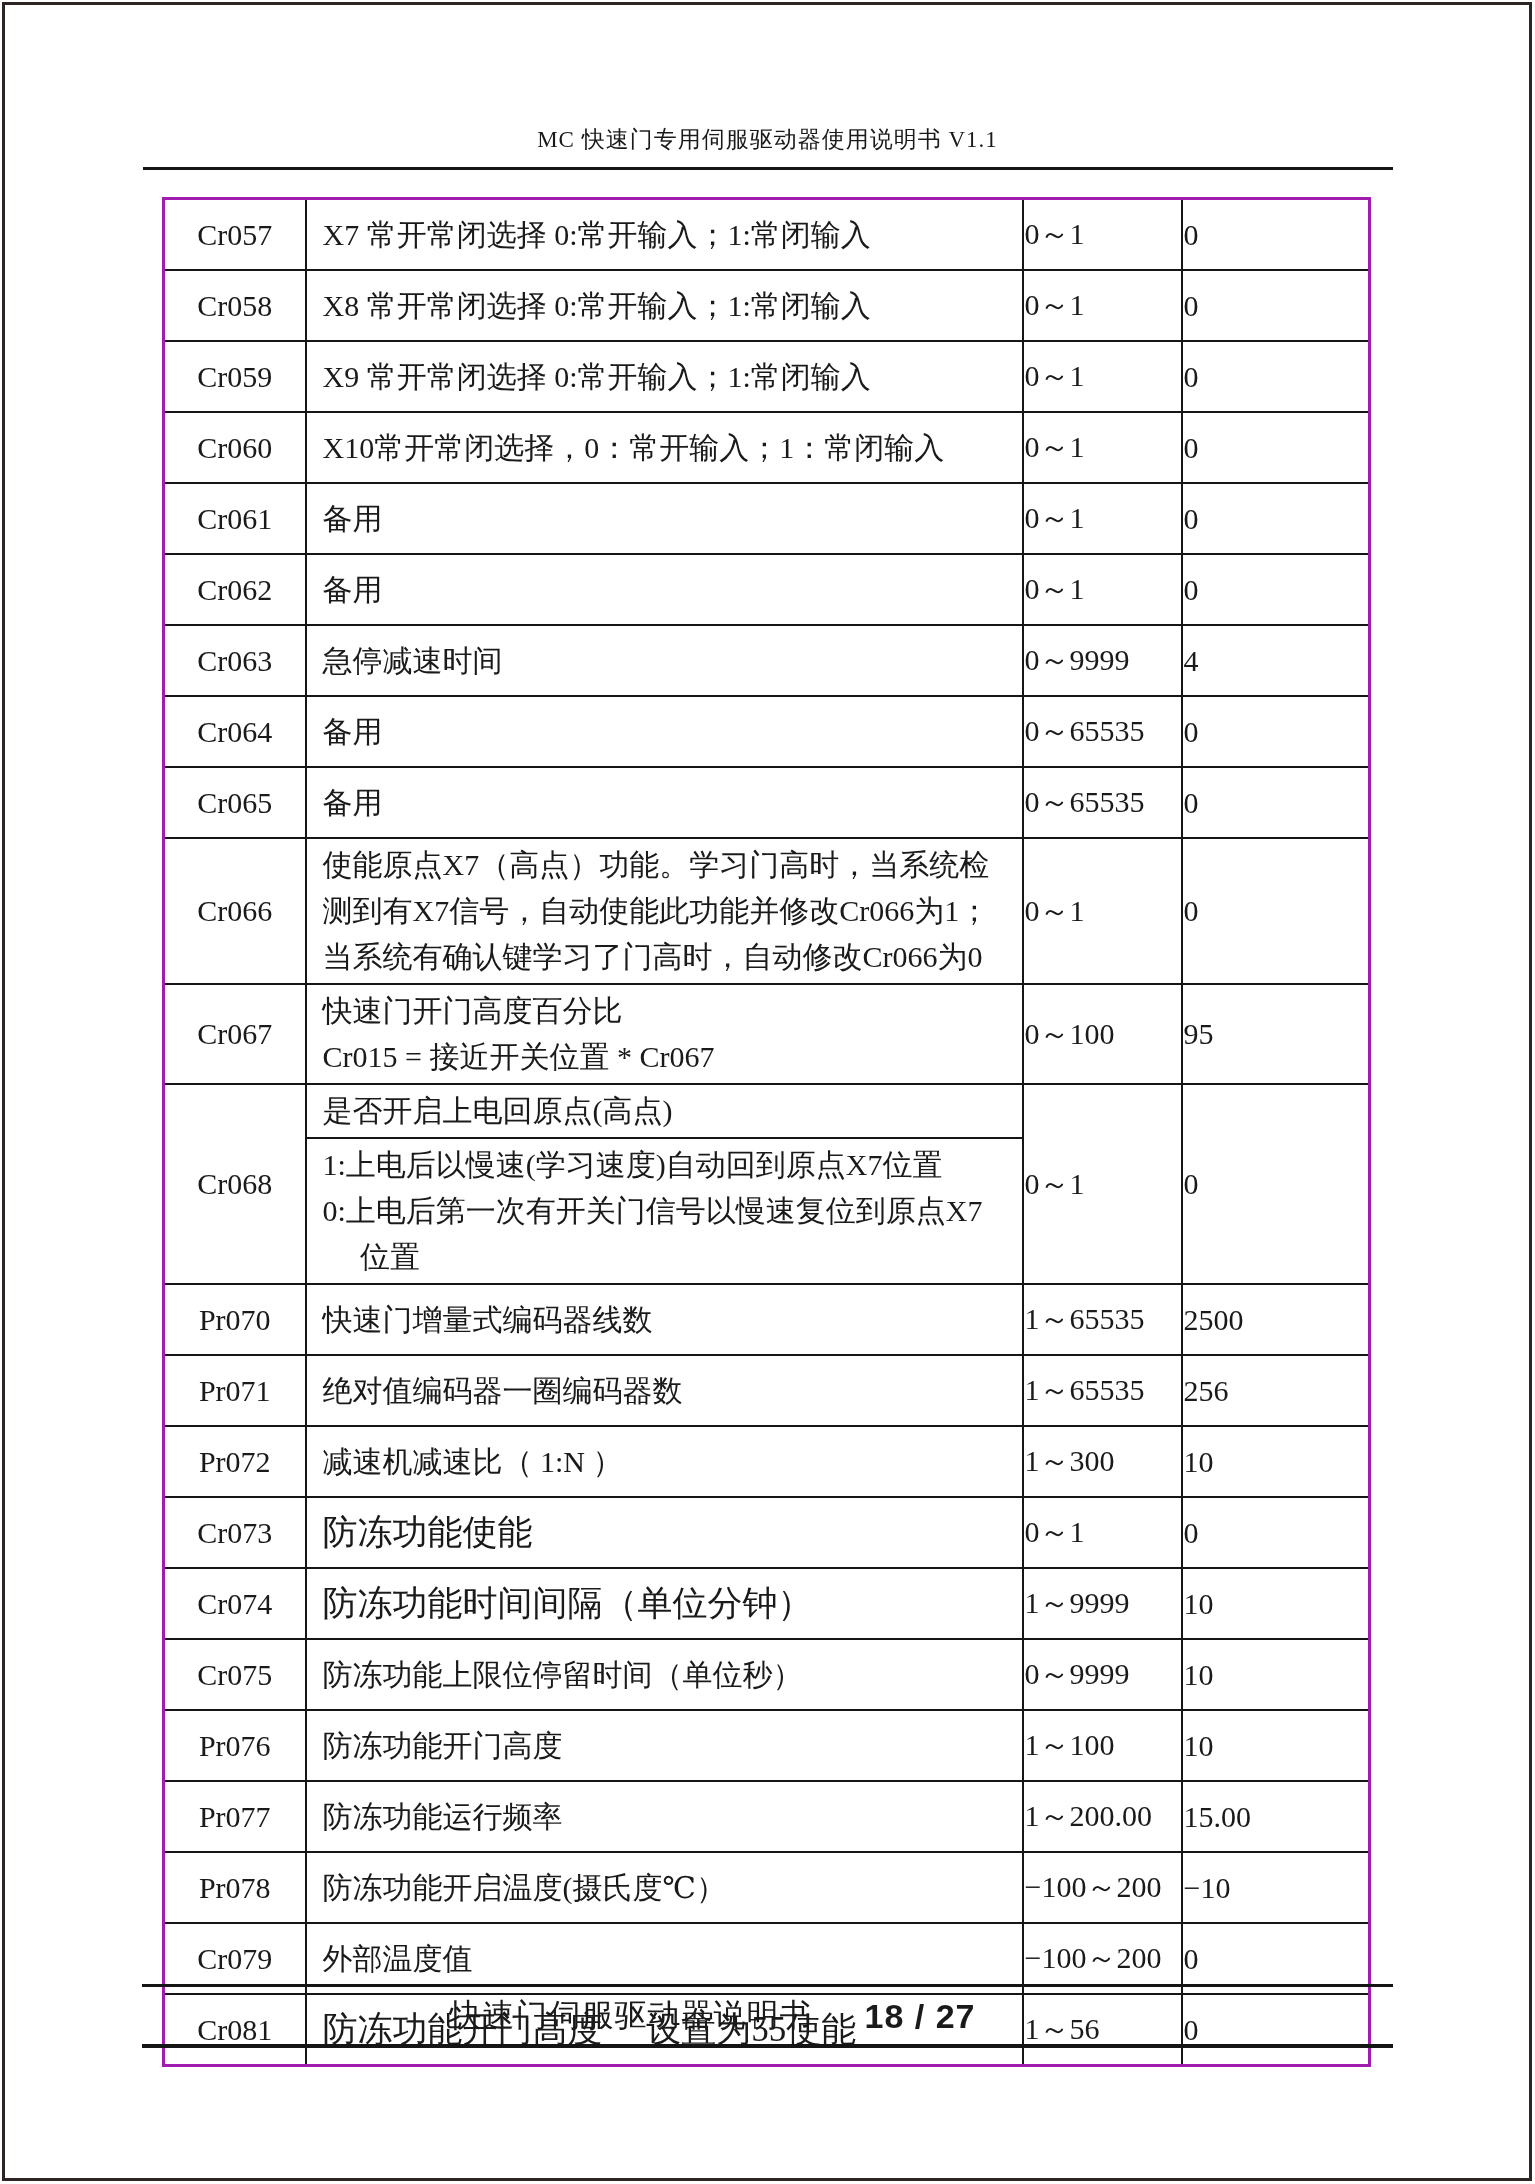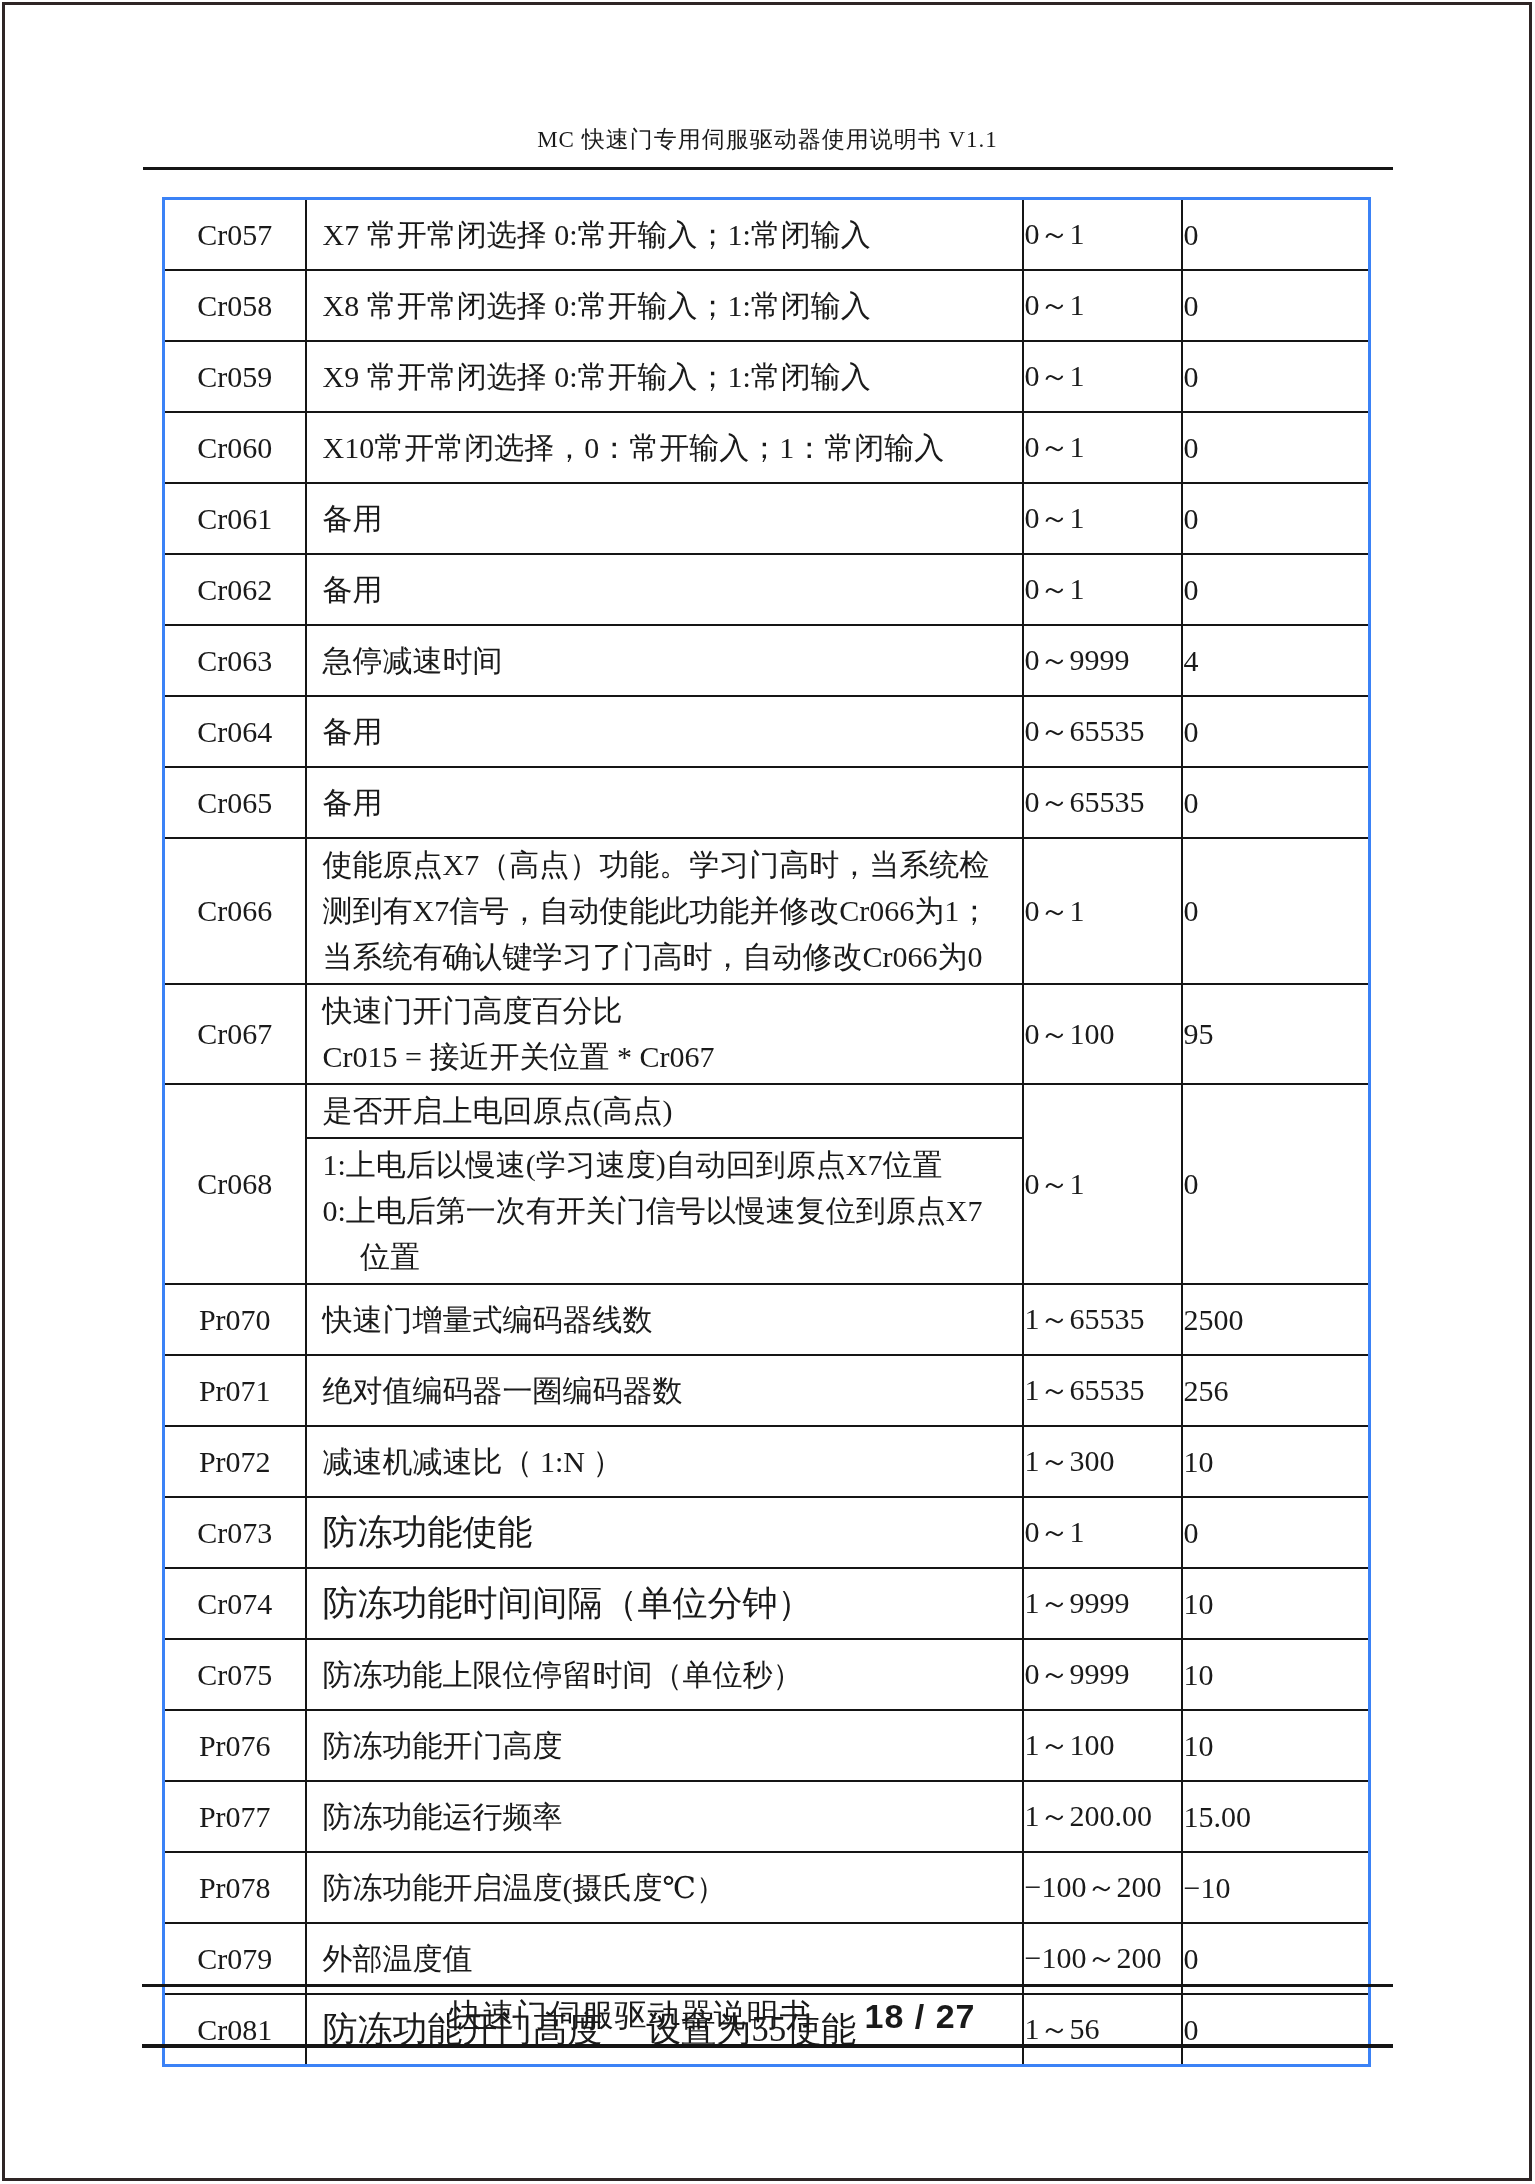--- a/index.html
+++ b/index.html
@@ -25,21 +25,21 @@
   }
   .header-rule {
     position:absolute; left:143px; top:167px; width:1250px; height:3px;
     background:#151515;
   }
   table.param-table {
     position:absolute; left:162px; top:197px;
     width:1206px;
     border-collapse:collapse;
     table-layout:fixed;
-    border:3px solid #3b82f6;
+    border:3px solid #a21caf;
   }
   table.param-table td {
     border:2px solid #151515;
     vertical-align:middle;
     font-size:30px;
   }
   td.code  { text-align:center; }
   td.desc  {
     padding:3px 10px 3px 16px;
     line-height:46px;

